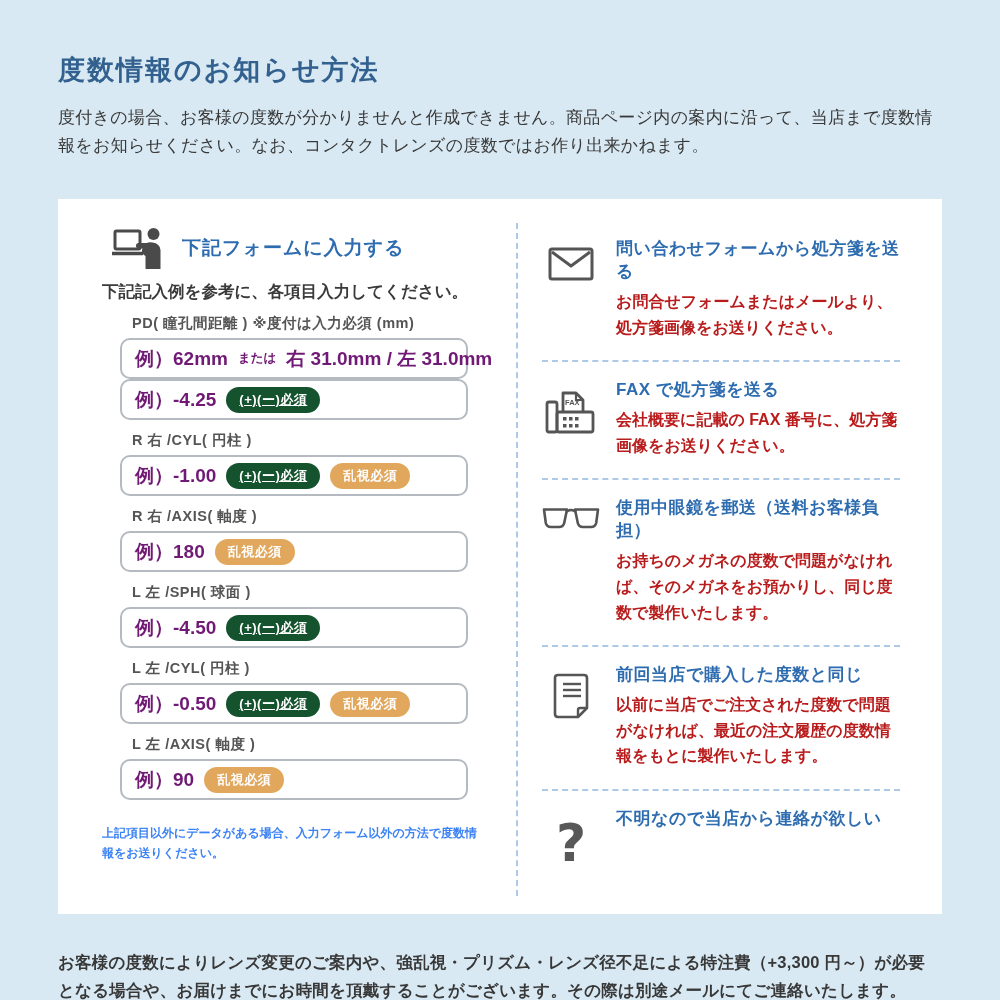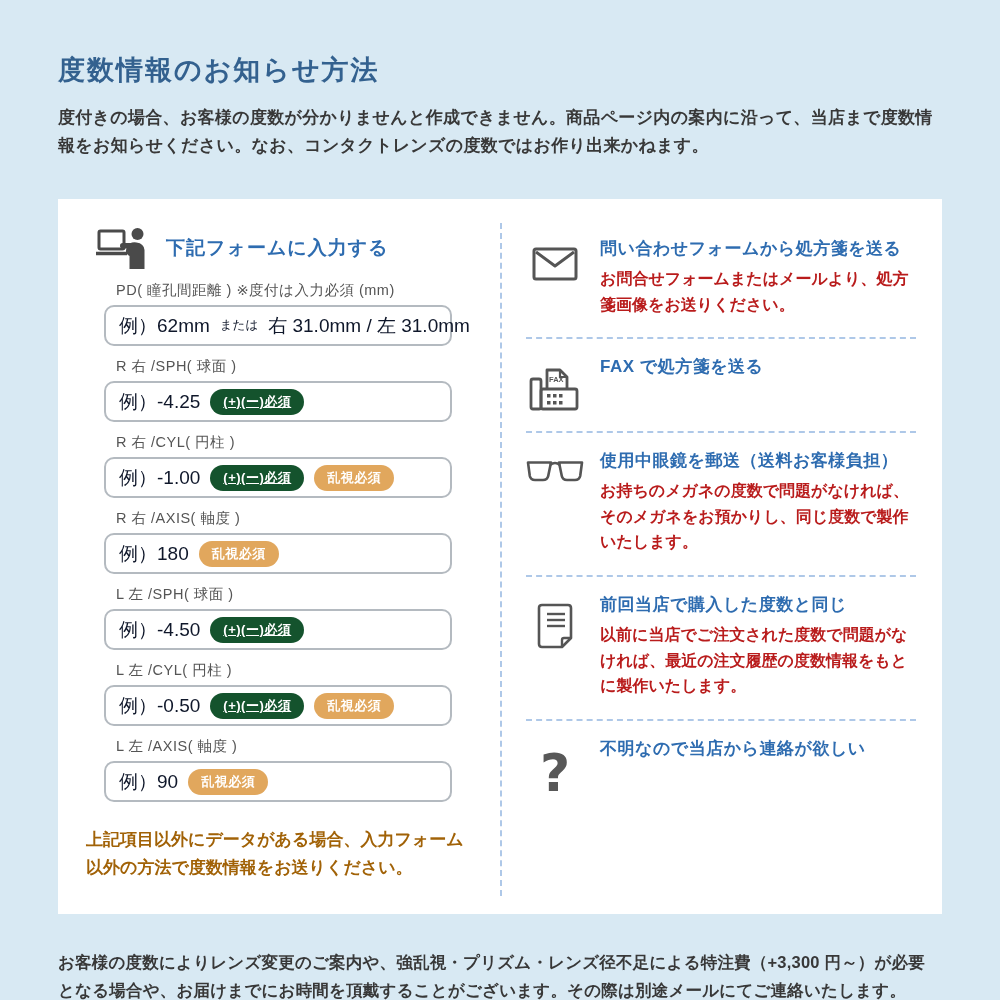--- a/index.html
+++ b/index.html
@@ -11,55 +11,55 @@
     overflow:hidden;
   }
   .page { width:1000px; height:832px; padding:40px 58px 30px; }
 
   .page-title {
     font-size:27px; font-weight:bold; color:#33618f;
     letter-spacing:2px; margin:12px 0 16px;
   }
   .intro {
     font-size:17px; line-height:1.62; color:#383838;
-    font-weight:bold; letter-spacing:0.3px; margin-bottom:20px;
+    font-weight:normal; letter-spacing:0.3px; margin-bottom:20px;
   }
 
   .card {
     background:#ffffff; display:flex; align-items:stretch;
-    padding:24px 0 18px; min-height:715px;margin-top:40px;
+    padding:24px 16px 18px; min-height:715px;margin-top:40px;
   }
   .col-left { width:442px; padding:4px 28px 0 26px; }
   .col-right { flex:1; border-left:2px dashed #aec8e8; padding:2px 26px 0 24px; }
 
   
   .form-header { display:flex; align-items:center; gap:16px; margin:0 0 12px 12px; }
   .form-heading { font-size:19px; font-weight:bold; color:#2e6cb0; letter-spacing:1px; }
   .instruction { font-size:16.5px; font-weight:bold; color:#3a3a3a; margin:0 0 10px 2px; }
 
   .fields { margin-left:20px; width:348px; }
   .field-label {
-    font-size:14.5px; font-weight:normal; color:#555;
+    font-size:14.5px; font-weight:bold; color:#555;
     margin:11px 0 5px 12px; letter-spacing:0.5px;
   }
   .field-box {
     border:2px solid #b4bac0; border-radius:10px; background:#fff;
     height:41px; display:flex; align-items:center; gap:10px;
     padding:0 13px; white-space:nowrap;
   }
-  .ex { color:#0f172a; font-weight:normal; }
+  .ex { color:#701a75; font-weight:bold; }
   .ex.big { font-size:19px; }
   .ex.small { font-size:12.5px; }
   .badge {
     color:#fff; font-weight:bold; font-size:13px;
     border-radius:999px; padding:4px 13px; letter-spacing:0.5px; flex:none;
   }
   .badge.blue { background:#14532d;text-decoration:underline; }
   .badge.orange { background:#e1a75d; }
-  .form-note { font-size:17px; font-weight:bold; color:#a16207; line-height:1.65; margin:24px 0 0 2px; }
+  .form-note { font-size:12px; font-weight:bold; color:#3b82f6; line-height:1.65; margin:24px 0 0 2px; }
 
   
   .method { display:flex; gap:16px; padding:12px 0 18px; }
   .method + .sep { border-top:2px dashed #aec8e8; margin:2px 0 4px; }
   .method-icon {
     width:58px; flex:none; display:flex; justify-content:center;
     align-items:flex-start; padding-top:10px;
   }
   .method-title {
     font-size:17px; font-weight:bold; color:#2e6cb0;
@@ -92,34 +92,34 @@
             <rect x="3" y="4" width="25" height="18" rx="1.5" fill="none" stroke="#4a4a4a" stroke-width="3"></rect>
             <line x1="0" y1="26.5" x2="31" y2="26.5" stroke="#4a4a4a" stroke-width="3.5"></line>
             <circle cx="41.5" cy="7" r="6" fill="#4a4a4a"></circle>
             <path d="M33.5 42 v-13 q-5.5 -2.5 -2.5 -9 q2.5 -5.5 9.5 -4.5 q7.5 1 8 7.5 v19 z" fill="#4a4a4a"></path>
             <rect x="24" y="16" width="14" height="5.5" rx="2.7" fill="#4a4a4a"></rect>
           </svg>
         </span>
         <span class="form-heading">下記フォームに入力する</span>
       </div>
 
+      <p class="instruction">下記記入例を参考に、各項目入力してください。</p>
 
       <div class="fields">
 
         <div>
           <div class="field-label">PD( 瞳孔間距離 ) ※度付は入力必須 (mm)</div>
           <div class="field-box">
             <span class="ex big">例）62mm</span>
             <span class="ex small">または</span>
             <span class="ex big">右 31.0mm / 左 31.0mm</span>
           </div>
         </div>
 
         <div>
-          <div class="field-label">R 右 /SPH( 球面 )</div>
           <div class="field-box">
             <span class="ex big">例）-4.25</span>
             <span class="badge blue">(+)(ー)必須</span>
           </div>
         </div>
 
         <div>
           <div class="field-label">R 右 /CYL( 円柱 )</div>
           <div class="field-box">
             <span class="ex big">例）-1.00</span>
@@ -195,20 +195,21 @@
                 <rect x="24" y="29" width="3.5" height="3.5"></rect>
                 <rect x="30" y="29" width="3.5" height="3.5"></rect>
               <rect x="18" y="36" width="3.5" height="3.5"></rect>
                 <rect x="24" y="36" width="3.5" height="3.5"></rect>
                 <rect x="30" y="36" width="3.5" height="3.5"></rect>
             </g>
           </svg>
         </div>
         <div class="method-body">
           <div class="method-title">FAX で処方箋を送る</div>
+          <div class="method-desc">会社概要に記載の FAX 番号に、処方箋画像をお送りください。</div>
         </div>
       </div>
       <div class="sep"></div>
 
       <div class="method">
         <div class="method-icon">
           <svg width="58" height="24" viewBox="0 0 58 24">
             <path d="M2 3.5 h23 l-2.8 13.5 q-0.9 4 -5.2 4 h-8 q-4.3 0 -5.2 -4 z" fill="none" stroke="#555" stroke-width="2.6" stroke-linejoin="round"></path>
             <path d="M33 3.5 h23 l-1.8 13.5 q-0.9 4 -5.2 4 h-8 q-4.3 0 -5.2 -4 z" fill="none" stroke="#555" stroke-width="2.6" stroke-linejoin="round"></path>
             <path d="M24 6 q5 -4 10 0" fill="none" stroke="#555" stroke-width="2.6"></path>

